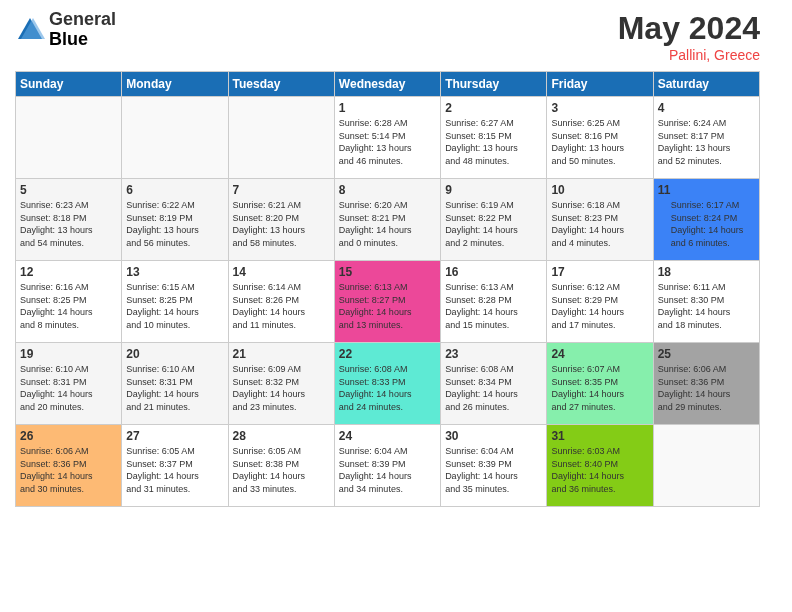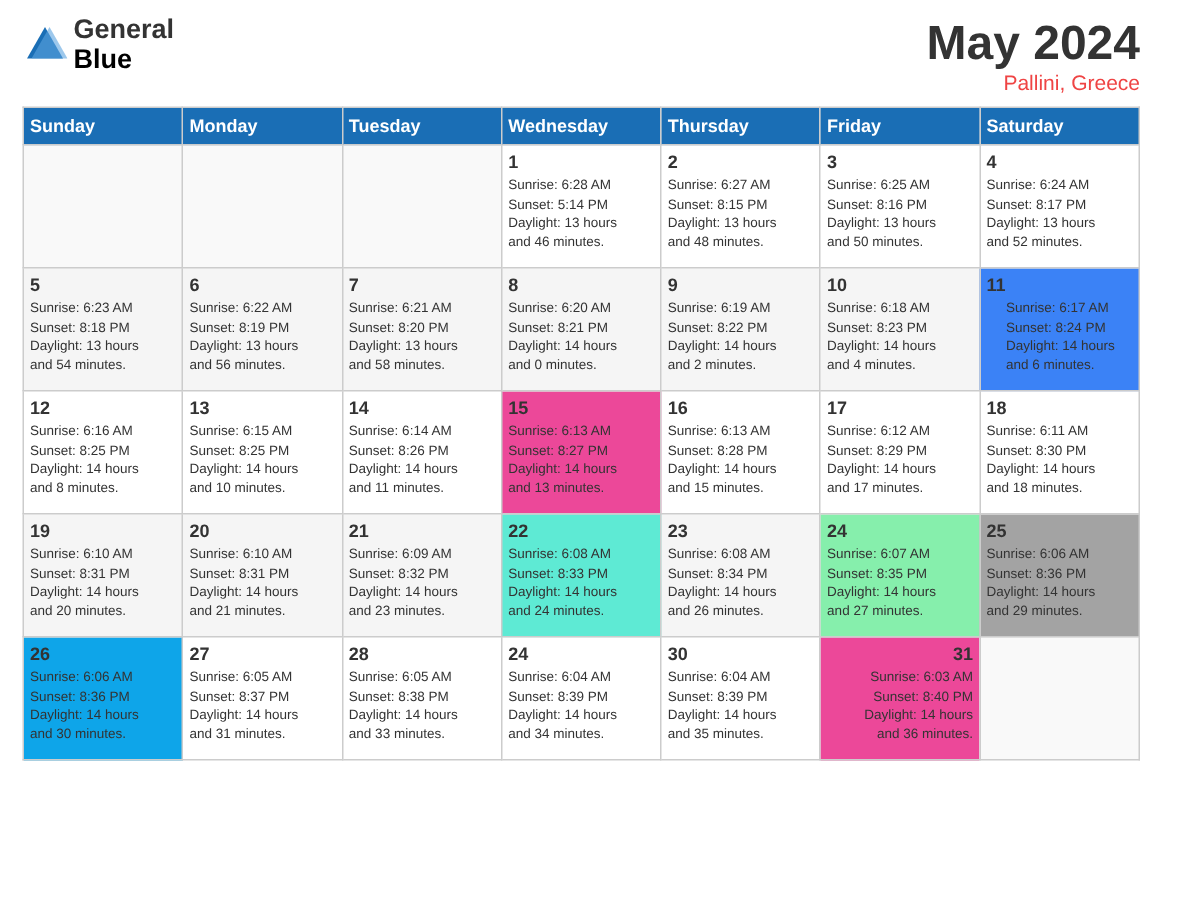--- a/index.html
+++ b/index.html
@@ -311,21 +311,21 @@
           </td>
           <td style="background-color: #a3a3a3;">
             <span class="day-number">25</span>
             <div class="day-info" style="white-space: pre-line;">Sunrise: 6:06 AM
 Sunset: 8:36 PM
 Daylight: 14 hours
 and 29 minutes.</div>
           </td>
         </tr>
         <tr style="background-color: rgb(255, 255, 255);">
-          <td style="background-color: #0ea5e9;">
+          <td style="background-color: #fdba74;">
             <span class="day-number">26</span>
             <div class="day-info" style="white-space: pre-line;">Sunrise: 6:06 AM
 Sunset: 8:36 PM
 Daylight: 14 hours
 and 30 minutes.</div>
           </td>
           <td style="background-color: rgb(255, 255, 255);">
             <span class="day-number">27</span>
             <div class="day-info" style="white-space: pre-line;">Sunrise: 6:05 AM
 Sunset: 8:37 PM
@@ -346,21 +346,21 @@
 Daylight: 14 hours
 and 34 minutes.</div>
           </td>
           <td style="background-color: rgb(255, 255, 255);">
             <span class="day-number">30</span>
             <div class="day-info" style="white-space: pre-line;">Sunrise: 6:04 AM
 Sunset: 8:39 PM
 Daylight: 14 hours
 and 35 minutes.</div>
           </td>
-          <td style="background-color: #ec4899; text-align: right;">
+          <td style="background-color: #84cc16;">
             <span class="day-number">31</span>
             <div class="day-info" style="white-space: pre-line;">Sunrise: 6:03 AM
 Sunset: 8:40 PM
 Daylight: 14 hours
 and 36 minutes.</div>
           </td>
           <td class="empty-cell" style="background-color: rgb(249, 249, 249);"></td>
         </tr>
       </tbody>
   </table>

